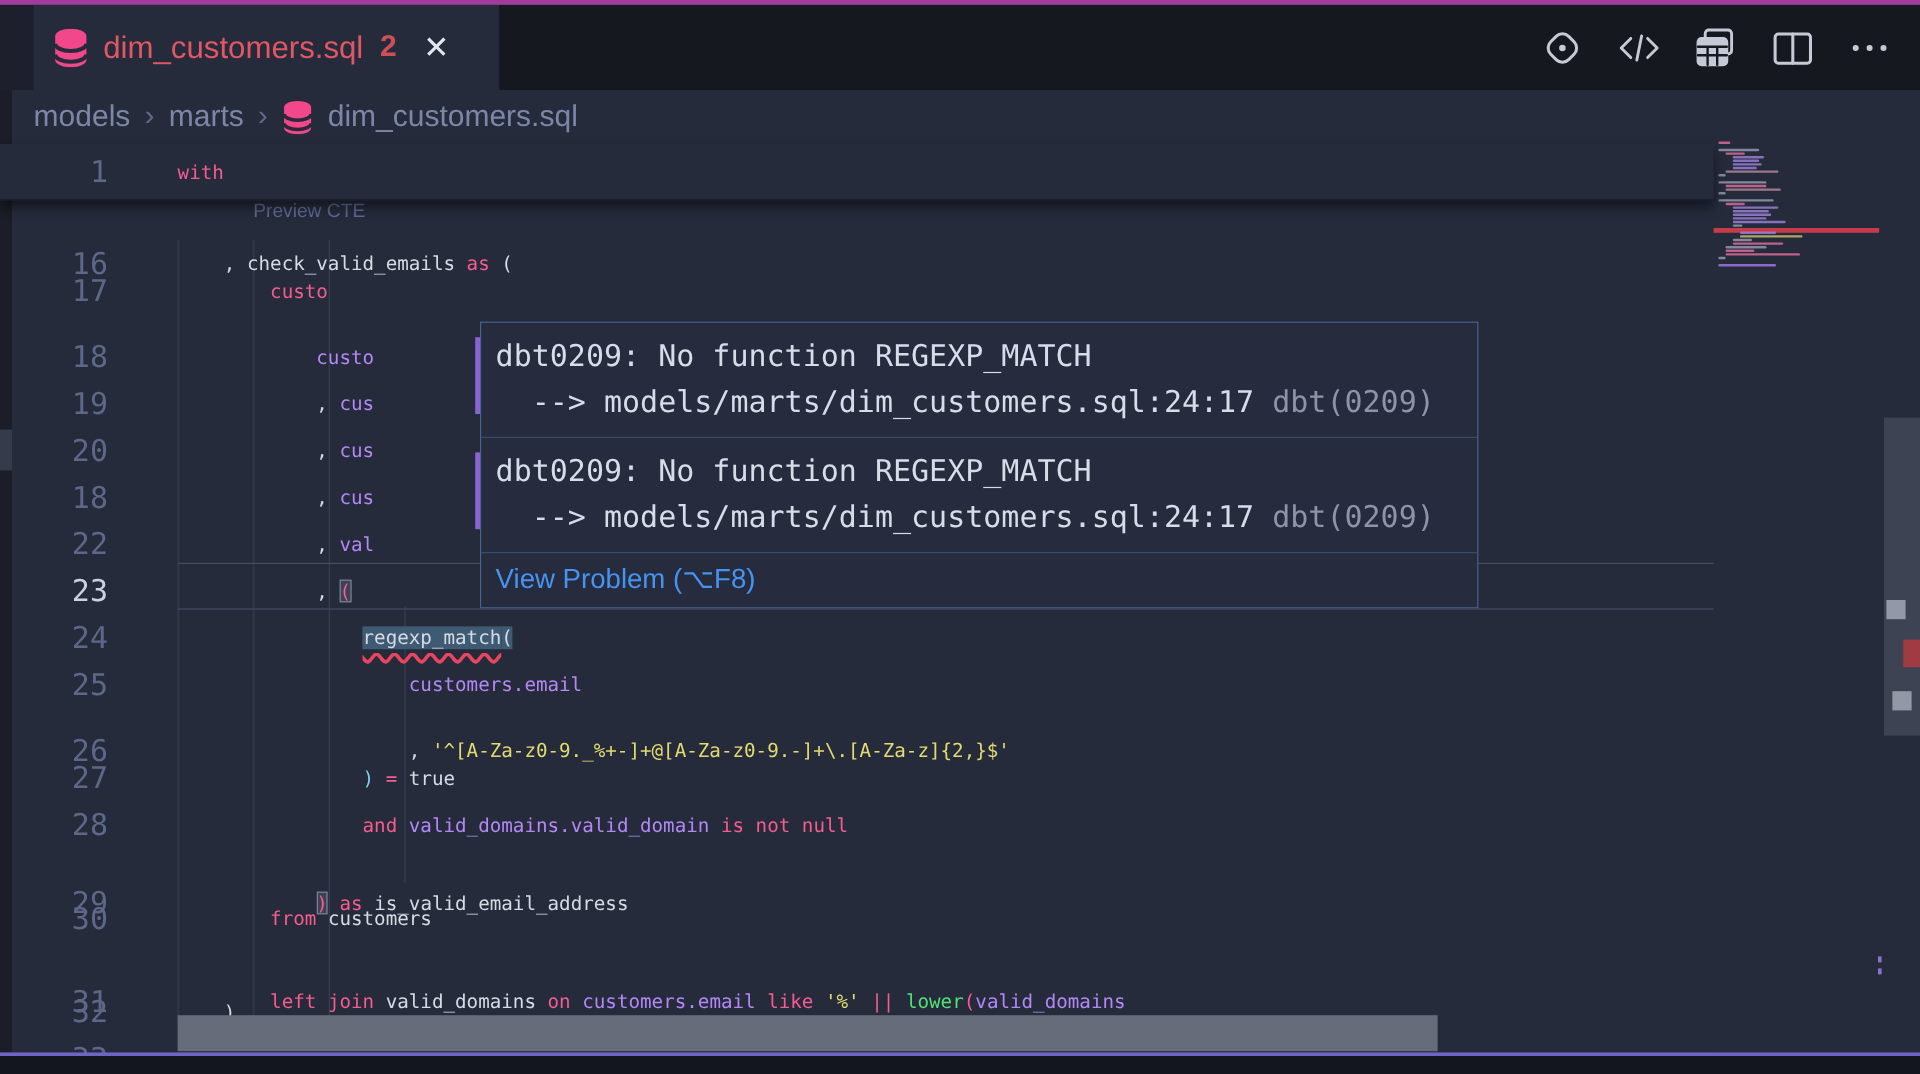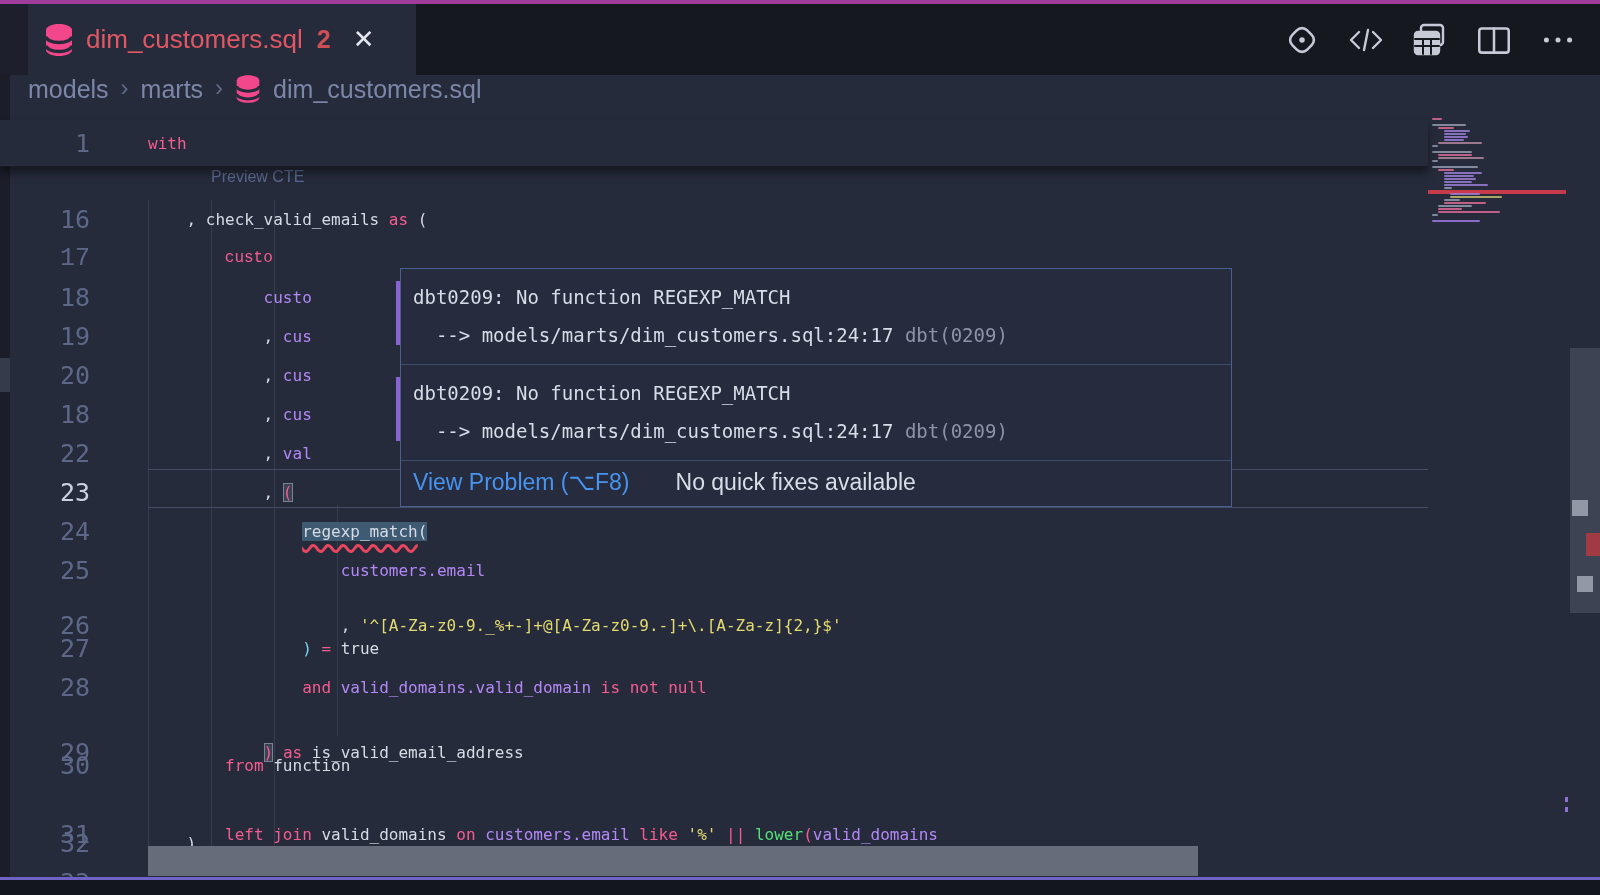--- a/index.html
+++ b/index.html
@@ -25,21 +25,21 @@
   }
   .tab-title { color:#e15763; font-size:26px; }
   .tab-badge { color:#cf4f57; font-size:25px; font-weight:bold; margin-left:2px; }
   .tab-close { color:#e4e7f0; font-size:26px; margin-left:10px; cursor:pointer; }
 
   .editor-actions { position:absolute; right:22px; top:0; height:71px; display:flex; align-items:center; gap:24px; }
   .action-icon { width:40px; height:40px; display:flex; align-items:center; justify-content:center; color:#c5cad6; }
   .action-icon svg { stroke:#c5cad6; fill:none; stroke-width:2.4; stroke-linecap:round; stroke-linejoin:round; }
 
   
-  .breadcrumb { position:absolute; left:28px; top:75px; height:45px; display:flex; gap:12px; z-index:10; }
+  .breadcrumb { position:absolute; left:28px; top:75px; height:45px; display:flex; align-items:center; gap:12px; z-index:10; }
   .crumb { color:#7c87a8; font-size:25px; }
   .crumb-sep { color:#5f6a8a; font-size:24px; transform:translateY(-1px); }
 
   
   .sticky {
     position:absolute; left:0; top:120px; width:1428px; height:47px; background:#262b3c;
     box-shadow:0 6px 9px rgba(0,0,0,0.45); border-bottom:1px solid #181b26; z-index:20;
   }
   .sticky .num, .code-row .num {
     position:absolute; left:0; top:0; width:90px; text-align:right;
@@ -76,21 +76,21 @@
   }
   .codelens { position:absolute; left:211px; top:168px; color:#5d6a92; font-size:16px; z-index:2; }
 
   
   .hover-popup {
     position:absolute; left:400px; top:268px; width:832px; z-index:25;
     background:#262c3e; border:1.5px solid #47608f;
   }
   .hover-msg { padding:9px 14px 10px 12px; border-bottom:1px solid #3a4a6b; position:relative; }
   .hover-msg:last-of-type { border-bottom:1px solid #3a4a6b; }
-  .hover-line1, .hover-line2 { font-size:19px; line-height:38px; color:#d8dce8; white-space:pre; }
+  .hover-line1, .hover-line2 { font-size:25px; line-height:38px; color:#d8dce8; white-space:pre; }
   .hover-src { color:#8d93a8; }
   .hover-stripe { position:absolute; left:-5px; top:12px; width:4px; height:64px; background:#8a63d2; }
   .hover-actions { display:flex; align-items:center; gap:46px; padding:8px 14px 10px 12px; }
   .hover-link { color:#4793f0; font-size:23px; cursor:pointer; }
   .hover-nofix { color:#d9dde8; font-size:23px; }
 
   
   .minimap { position:absolute; left:1428px; top:75px; width:140px; height:802px; background:#262b3c; z-index:15; }
   .mm-bar { position:absolute; height:2px; border-radius:1px; }
   .mm-error { position:absolute; left:0; width:138px; height:4px; background:#c53b49; }
@@ -114,21 +114,21 @@
   <div class="code-area mono" id="codeArea">
     <div class="indent-guides" style="left:148px"></div>
     <div class="indent-guides" style="left:211px"></div>
     <div class="indent-guides" style="left:274px"></div>
     <div class="indent-guides" style="left:337px; top:505px; height:231px;"></div>
     <div class="current-line"></div>
   <div class="code-row" style="top: 200px;">
         <div class="num">16</div>
         <div class="ltext"><span>    </span><span class="tok-tx">, </span><span class="tok-tx">check_valid_emails</span><span class="tok-tx"> </span><span class="tok-kw">as</span><span class="tok-tx"> (</span></div>
       </div>
-      <div class="code-row" style="top: 239px; font-family: Liberation Mono, monospace;">
+      <div class="code-row" style="top: 223px;">
         <div class="num">17</div>
         <div class="ltext"><span>        </span><span class="tok-kw">custo</span></div>
       </div>
       <div class="code-row" style="top: 278px;">
         <div class="num">18</div>
         <div class="ltext"><span>            </span><span class="tok-col">custo</span></div>
       </div>
       <div class="code-row" style="top: 317px;">
         <div class="num">19</div>
         <div class="ltext"><span>            </span><span class="tok-tx">, </span><span class="tok-col">cus</span></div>
@@ -168,21 +168,21 @@
       <div class="code-row" style="top: 668px;">
         <div class="num">28</div>
         <div class="ltext"><span>                </span><span class="tok-kw">and</span><span class="tok-tx"> </span><span class="tok-col">valid_domains.valid_domain</span><span class="tok-tx"> </span><span class="tok-kw">is</span><span class="tok-tx"> </span><span class="tok-kw">not</span><span class="tok-tx"> </span><span class="tok-kw">null</span></div>
       </div>
       <div class="code-row" style="top: 733px;">
         <div class="num">29</div>
         <div class="ltext"><span>            </span><span class="tok-kw dec-bracket">)</span><span class="tok-tx"> </span><span class="tok-kw">as</span><span class="tok-tx"> </span><span class="tok-tx">is_valid_email_address</span></div>
       </div>
       <div class="code-row" style="top: 746px;">
         <div class="num">30</div>
-        <div class="ltext"><span>        </span><span class="tok-kw">from</span><span class="tok-tx"> </span><span class="tok-tx">function</span></div>
+        <div class="ltext"><span>        </span><span class="tok-kw">from</span><span class="tok-tx"> </span><span class="tok-tx">customers</span></div>
       </div>
       <div class="code-row" style="top: 815px;">
         <div class="num">31</div>
         <div class="ltext"><span>        </span><span class="tok-kw">left</span><span class="tok-tx"> </span><span class="tok-kw">join</span><span class="tok-tx"> </span><span class="tok-tx">valid_domains</span><span class="tok-tx"> </span><span class="tok-kw">on</span><span class="tok-tx"> </span><span class="tok-col">customers.email</span><span class="tok-tx"> </span><span class="tok-kw">like</span><span class="tok-tx"> </span><span class="tok-str">'%'</span><span class="tok-tx"> </span><span class="tok-kw">||</span><span class="tok-tx"> </span><span class="tok-fn">lower</span><span class="tok-kw">(</span><span class="tok-col">valid_domains</span></div>
       </div>
       <div class="code-row" style="top: 824px;">
         <div class="num">32</div>
         <div class="ltext"><span>    </span><span class="tok-tx">)</span></div>
       </div>
       <div class="code-row" style="top: 863px;">
@@ -219,21 +219,20 @@
         <div class="hover-line2"><span>  --&gt; models/marts/dim_customers.sql:24:17</span><span class="hover-src"> dbt(0209)</span></div>
         <div class="hover-stripe"></div>
       </div>
       <div class="hover-msg">
         <div class="hover-line1">dbt0209: No function REGEXP_MATCH</div>
         <div class="hover-line2"><span>  --&gt; models/marts/dim_customers.sql:24:17</span><span class="hover-src"> dbt(0209)</span></div>
         <div class="hover-stripe"></div>
       </div>
       <div class="hover-actions" style="font-family: &quot;Liberation Sans&quot;, sans-serif;">
         <span class="hover-link">View Problem (⌥F8)</span>
-        <span class="hover-nofix">No quick fixes available</span>
       </div>
     </div>
 
   <div class="minimap" id="minimap">
       <div class="mm-bar" style="left: 4px; top: 43px; width: 10px; background: rgba(230, 110, 155, 0.8);"></div>
       <div class="mm-bar" style="left: 4px; top: 49px; width: 34px; background: rgba(160, 170, 190, 0.75);"></div>
       <div class="mm-bar" style="left: 10px; top: 52px; width: 16px; background: rgba(230, 110, 155, 0.8);"></div>
       <div class="mm-bar" style="left: 16px; top: 55px; width: 26px; background: rgba(160, 130, 220, 0.8);"></div>
       <div class="mm-bar" style="left: 16px; top: 58px; width: 22px; background: rgba(160, 130, 220, 0.8);"></div>
       <div class="mm-bar" style="left: 16px; top: 61px; width: 24px; background: rgba(160, 130, 220, 0.8);"></div>

